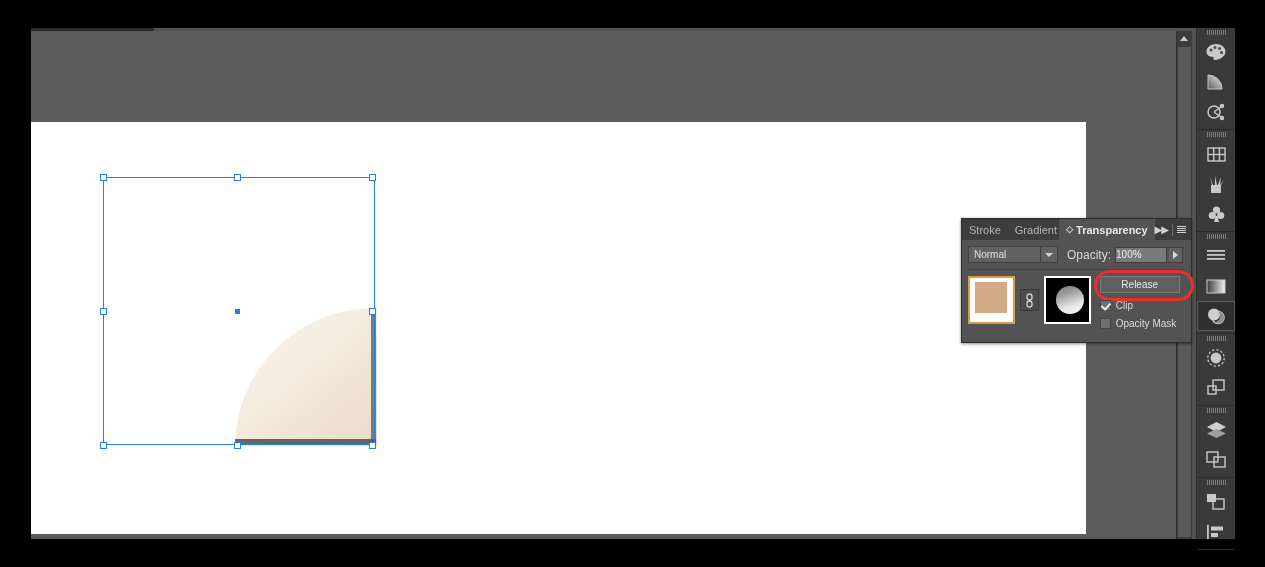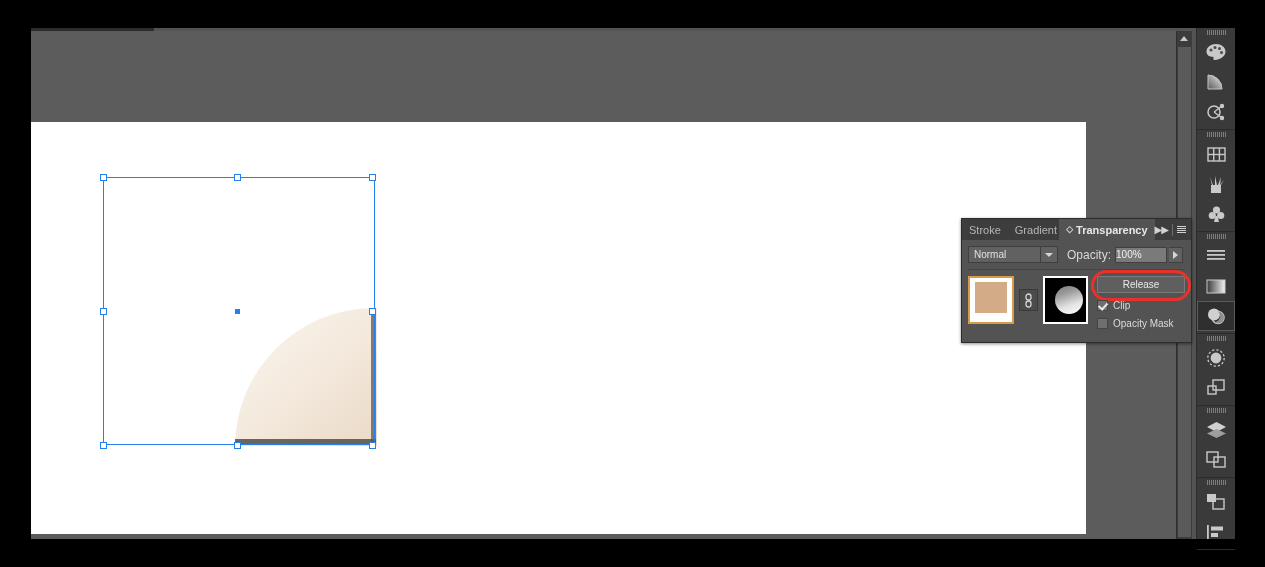--- a/index.html
+++ b/index.html
@@ -82,21 +82,21 @@
   #row-thumbs{display:flex;align-items:flex-start;}
   #art-thumb{position:relative;width:48px;height:48px;background:#ffffff;border:2px solid #d89b4a;box-sizing:border-box;}
   #art-thumb-fill{position:absolute;left:5px;top:4px;width:32px;height:31px;background:#d3ab86;}
   #link-icon{width:20px;height:22px;background:#4b4b4b;border:1px solid #3a3a3a;box-sizing:border-box;
      margin:13px 5px 0 5px;display:flex;align-items:center;justify-content:center;}
   #mask-thumb{position:relative;width:48px;height:48px;background:#000000;border:2px solid #ffffff;box-sizing:border-box;}
   #mask-circle{position:absolute;left:10px;top:8px;width:28px;height:28px;border-radius:50%;
      background:linear-gradient(160deg,#7a7a7a 0%,#9d9d9d 30%,#e2e2e2 65%,#ffffff 100%);}
 
   #right-controls{margin-left:9px;width:88px;}
-  #release-button{position:relative;width:88px;height:17px;background:#5f5f5f;border:1px solid #7b7b7b;
+  #release-button{position:relative;width:80px;height:17px;background:#5f5f5f;border:1px solid #7b7b7b;
      box-sizing:border-box;display:flex;align-items:center;justify-content:center;}
   #release-label{font-size:10px;color:#e9e9e9;}
   #release-highlight{position:absolute;left:-7px;top:-7px;width:100px;height:31px;
      border:3px solid #e8312a;border-radius:16px;box-sizing:border-box;pointer-events:none;}
   .chk-row{display:flex;align-items:center;margin-top:7px;}
   .chk-box{position:relative;width:11px;height:11px;background:#6f6f6f;border:1px solid #454545;box-sizing:border-box;}
   .chk-box.checked::after{content:"";position:absolute;left:2px;top:0px;width:4px;height:7px;
      border:solid #e9e9e9;border-width:0 2px 2px 0;transform:rotate(42deg);}
   .chk-label{font-size:10px;color:#dcdcdc;margin-left:5px;}
 </style>

